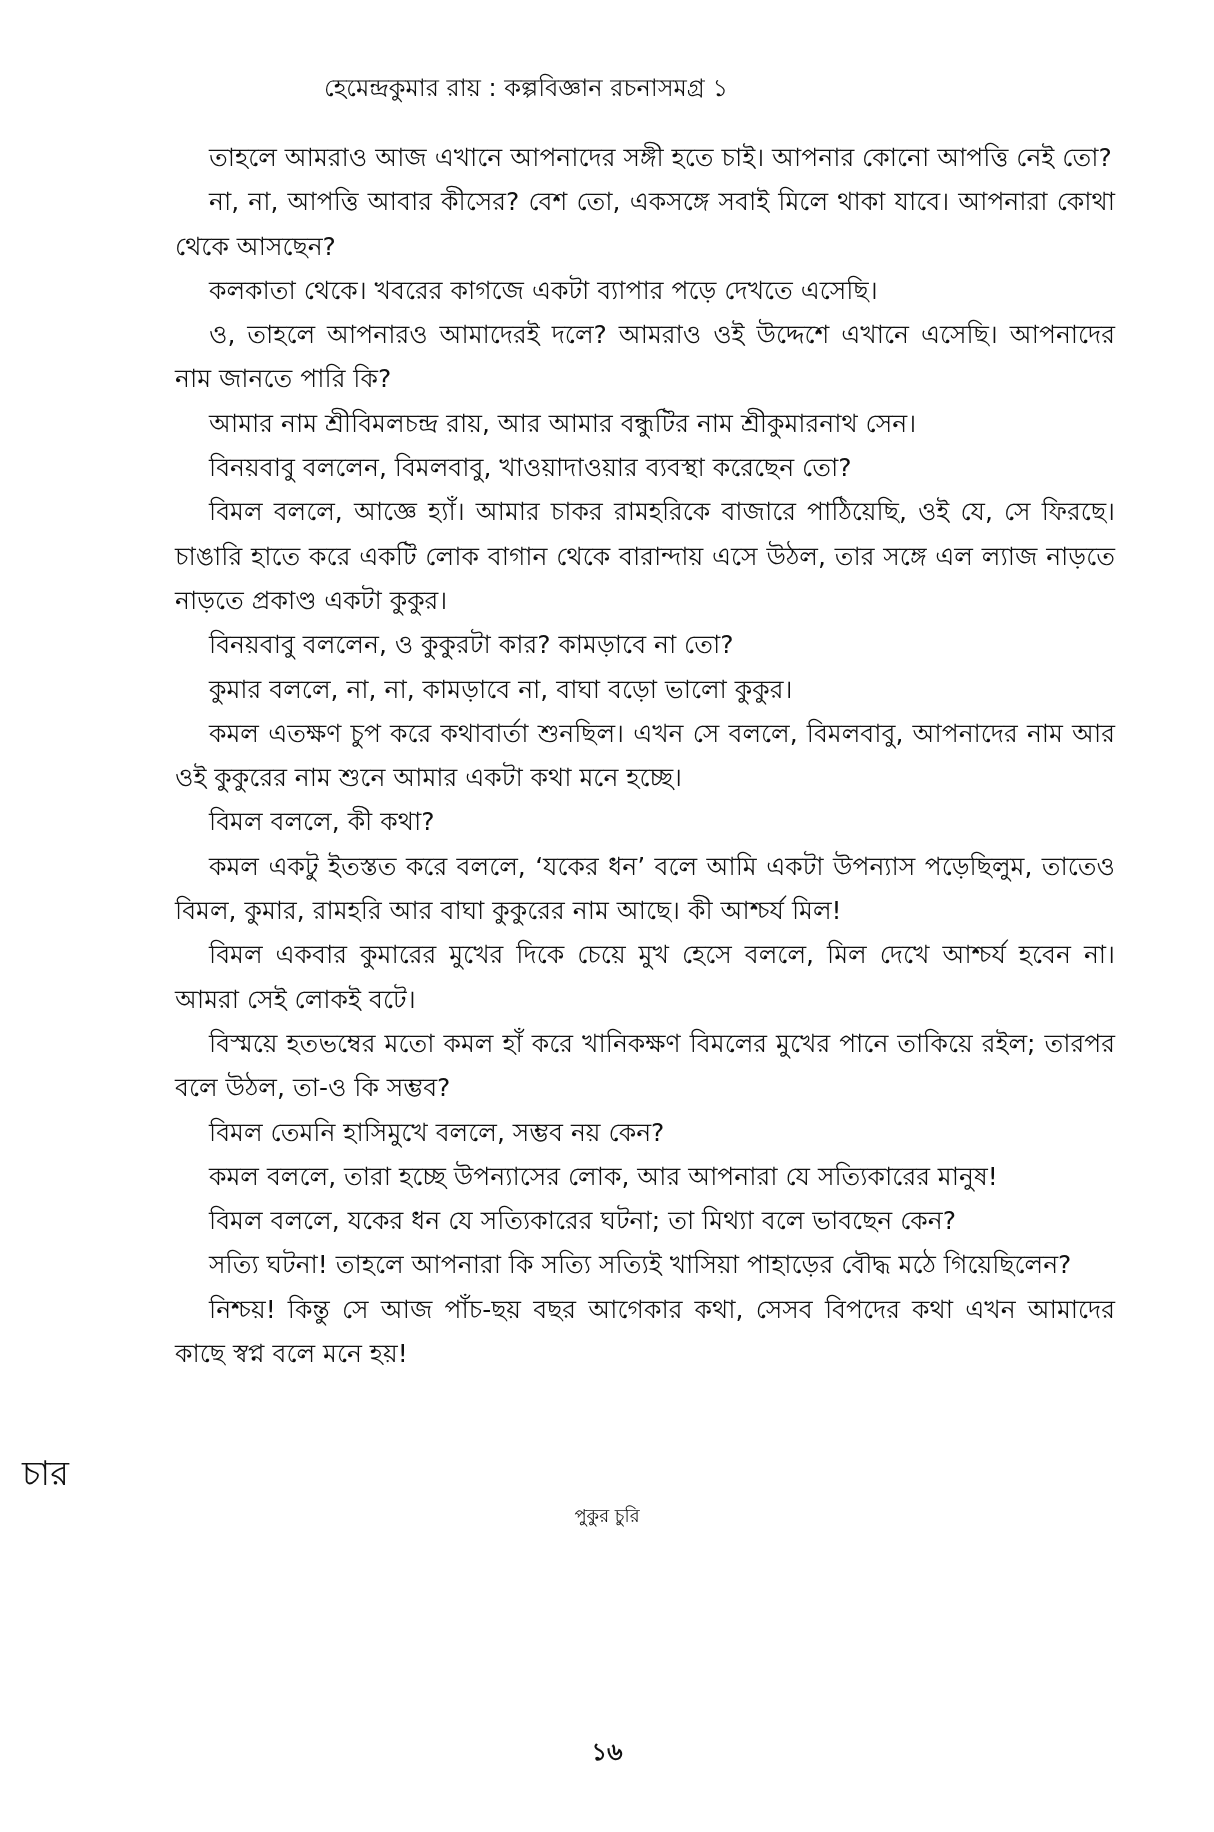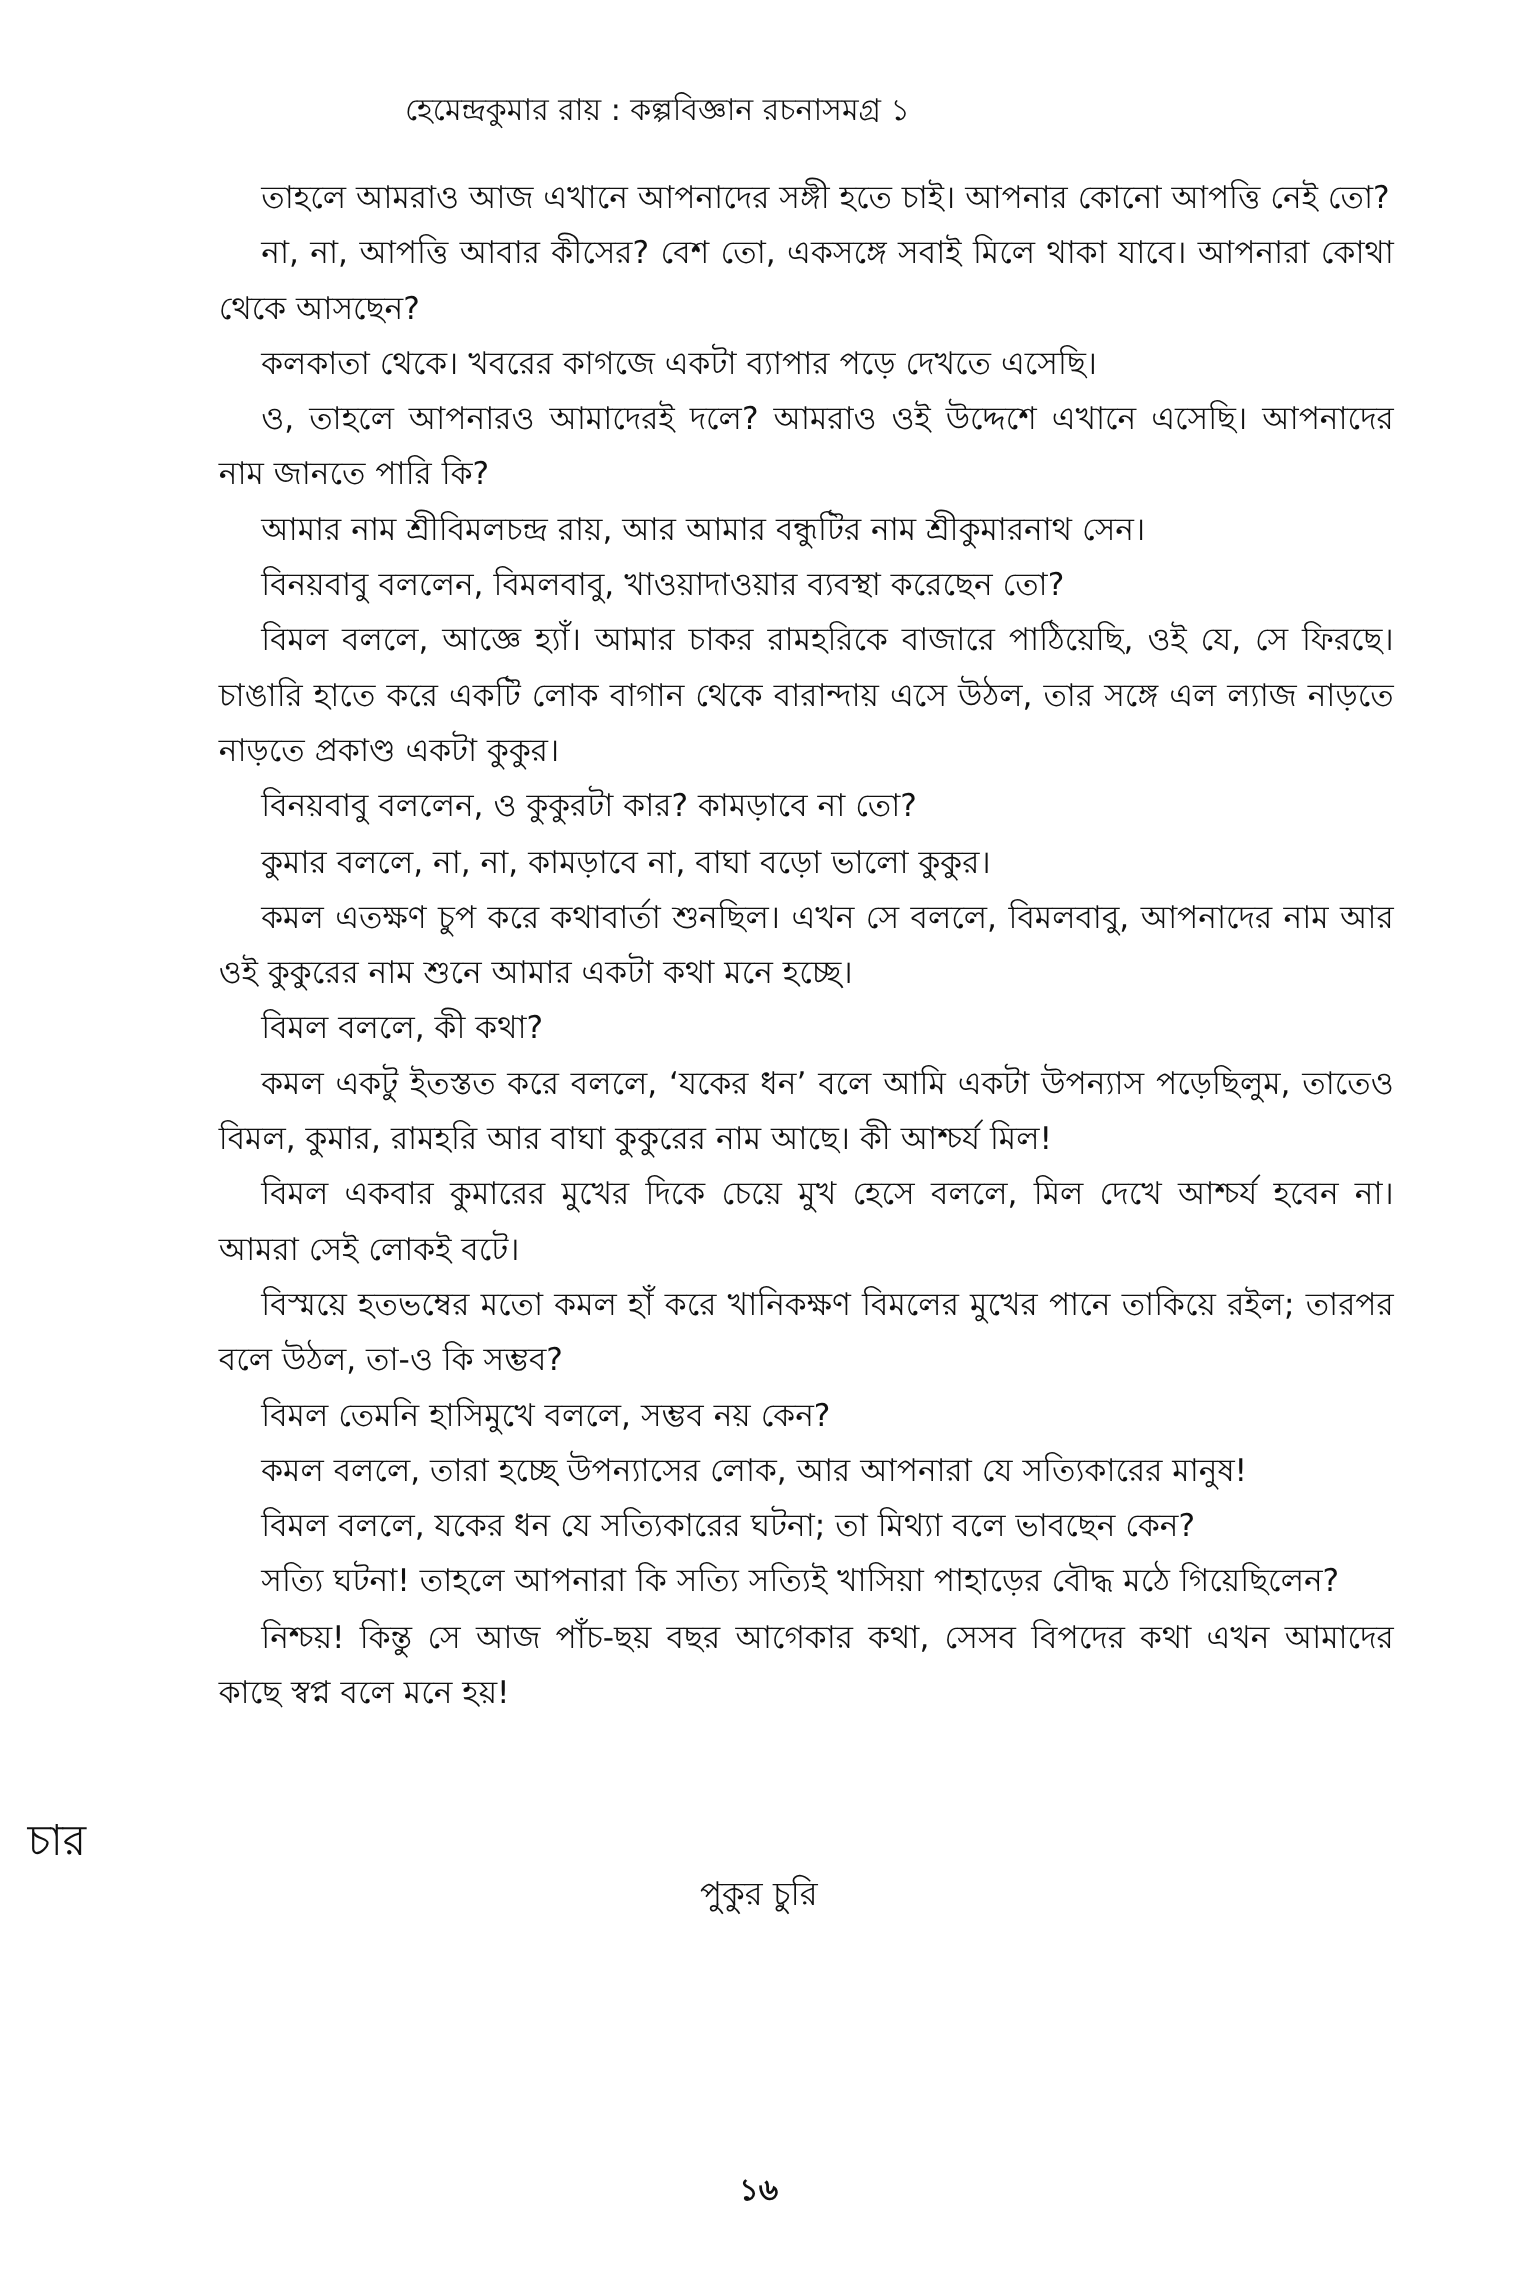--- a/index.html
+++ b/index.html
@@ -52,21 +52,21 @@
       font-size: 34px;
       line-height: 36px;
       margin-left: 22px;
     }
     .chapter-title {
       position: absolute;
       top: 1497px;
       left: 0;
       width: 1214px;
       text-align: center;
-      font-size: 26px;
+      font-size: 18px;
       line-height: 38px;
     }
     .chapter-opening {
       position: absolute;
       left: 146px;
       top: 1558px;
       width: 946px;
       font-size: 25px;
       line-height: 44px;
       text-align: justify;

